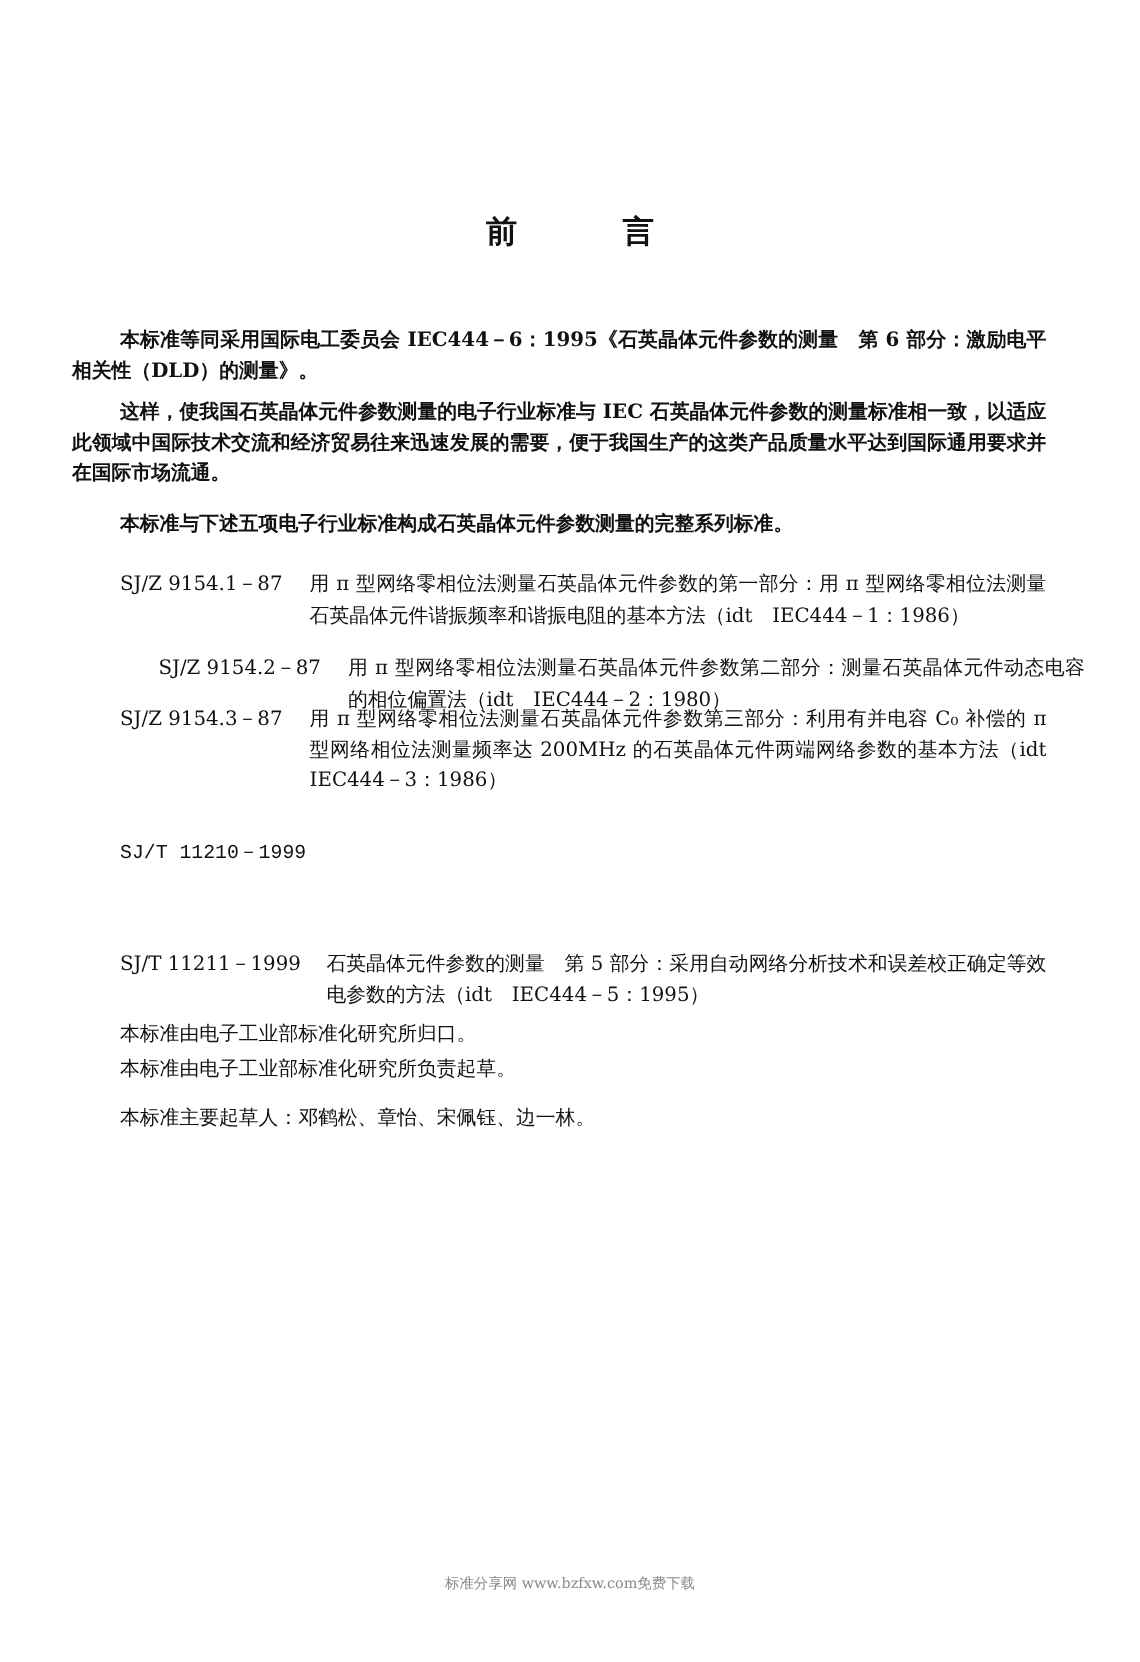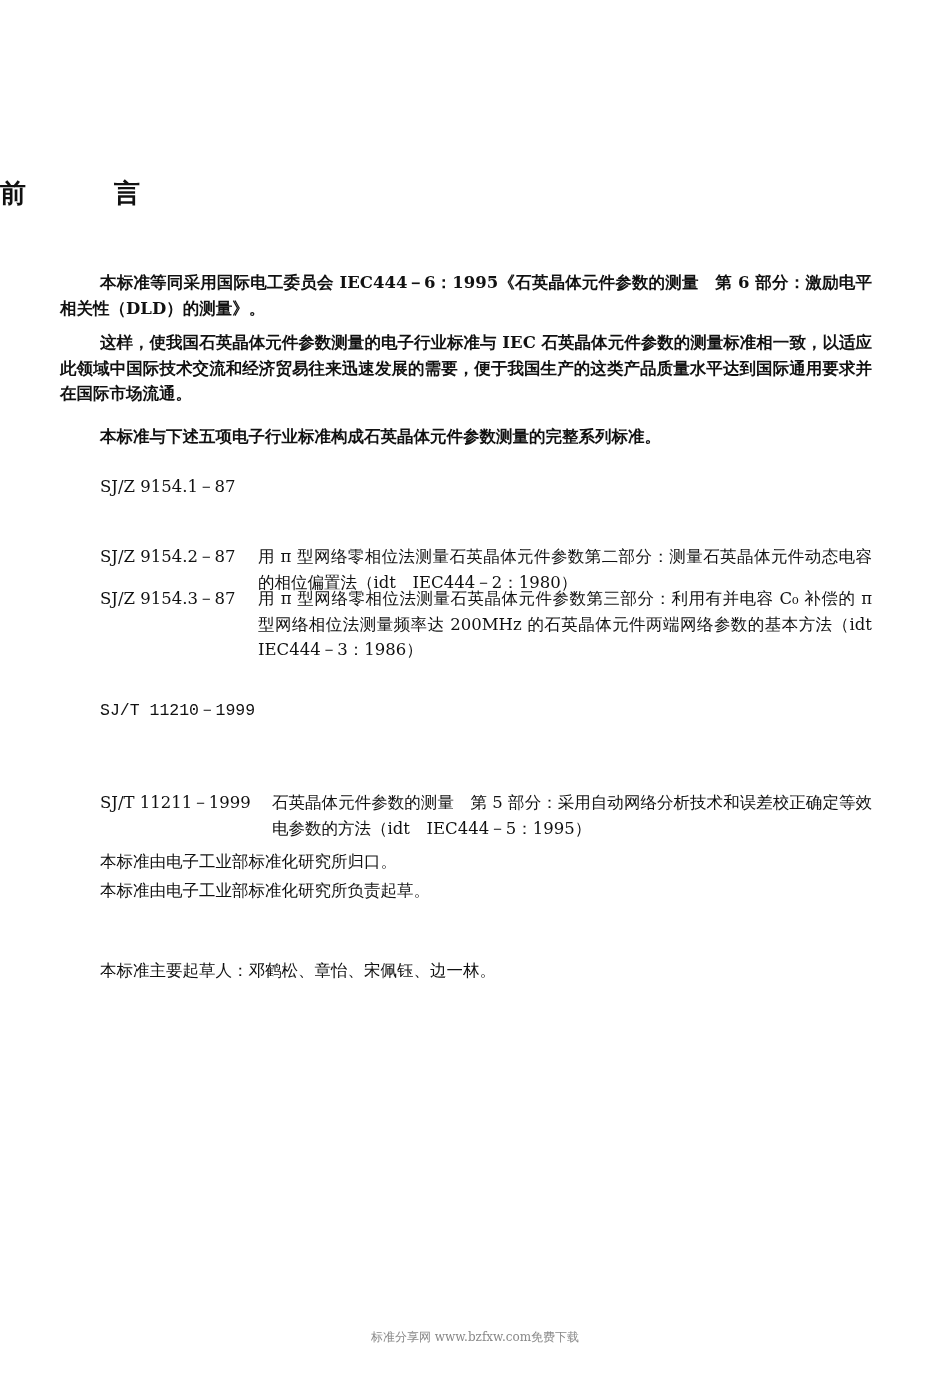--- a/index.html
+++ b/index.html
@@ -1,59 +1,60 @@
 <!DOCTYPE html>
 <html><head>
   <meta charset="utf-8">
   <style>
     html, body { margin:0; padding:0; background:#ffffff; }
     body { width:950px; height:1385px; position:relative; overflow:hidden;
       font-family:"DejaVu Serif", "Liberation Serif", serif; color:#111; }
-    .title { position:absolute; top:176px; left:0; width:950px; text-align:left;
+    .title { position:absolute; top:176px; left:0; width:950px; text-align:center;
       font-family:"DejaVu Sans", sans-serif; font-weight:bold; font-size:26px; letter-spacing:0; }
     .title span { display:inline-block; }
     .title .gap { width:88px; }
     .para { position:absolute; left:60px; width:812px; font-size:16.5px; line-height:25.5px; text-align:justify;font-weight:bold; }
     .indent { text-indent:40px; }
     .ref { position:absolute; left:100px; width:772px; font-size:16.5px; line-height:25.5px; }
     .ref .code { position:absolute; left:0; top:0; white-space:nowrap; }
     .ref .desc { margin-left:158px; text-align:justify; }
     .ref.t .desc { margin-left:172px; }
     .footer-line { position:absolute; left:100px; font-size:16.5px; line-height:25.5px;
       font-family:"DejaVu Sans", sans-serif; }
     .watermark { position:absolute; top:1311px; left:0; width:950px; text-align:center;
-      font-size:12px; color:#888; font-family:"DejaVu Serif", serif;margin-top:18px; }
+      font-size:12px; color:#888; font-family:"DejaVu Serif", serif; }
   </style>
 </head>
 <body>
 
 <div class="title">
   <span>前</span><span class="gap"></span><span>言</span>
 </div>
 
 <div class="para indent" style="top:270px;">本标准等同采用国际电工委员会 IEC444－6：1995《石英晶体元件参数的测量　第 6 部分：激励电平相关性（DLD）的测量》。</div>
 <div class="para indent" style="top:330px;">这样，使我国石英晶体元件参数测量的电子行业标准与 IEC 石英晶体元件参数的测量标准相一致，以适应此领域中国际技术交流和经济贸易往来迅速发展的需要，便于我国生产的这类产品质量水平达到国际通用要求并在国际市场流通。</div>
 <div class="para indent" style="top:424px;">本标准与下述五项电子行业标准构成石英晶体元件参数测量的完整系列标准。</div>
 
 <div class="ref" style="top:474px;">
   <span class="code">SJ/Z 9154.1－87</span>
+  <div class="desc">用 π 型网络零相位法测量石英晶体元件参数的第一部分：用 π 型网络零相位法测量石英晶体元件谐振频率和谐振电阻的基本方法（idt　IEC444－1：1986）</div>
 </div>
-<div class="ref" style="top:544px;">
+<div class="ref" style="top:544px;margin-left:32px;">
   <span class="code">SJ/Z 9154.2－87</span>
   <div class="desc">用 π 型网络零相位法测量石英晶体元件参数第二部分：测量石英晶体元件动态电容的相位偏置法（idt　IEC444－2：1980）</div>
 </div>
 <div class="ref" style="top:586px;">
   <span class="code">SJ/Z 9154.3－87</span>
   <div class="desc">用 π 型网络零相位法测量石英晶体元件参数第三部分：利用有并电容 C₀ 补偿的 π 型网络相位法测量频率达 200MHz 的石英晶体元件两端网络参数的基本方法（idt　IEC444－3：1986）</div>
 </div>
 <div class="ref t" style="top:698px;font-family:Liberation Mono, monospace;">
   <span class="code">SJ/T 11210－1999</span>
 </div>
 <div class="ref t" style="top:790px;">
   <span class="code">SJ/T 11211－1999</span>
   <div class="desc">石英晶体元件参数的测量　第 5 部分：采用自动网络分析技术和误差校正确定等效电参数的方法（idt　IEC444－5：1995）</div>
 </div>
 
 <div class="footer-line" style="top:849px;">本标准由电子工业部标准化研究所归口。</div>
 <div class="footer-line" style="top:878px;">本标准由电子工业部标准化研究所负责起草。</div>
-<div class="footer-line" style="top:958px;">本标准主要起草人：邓鹤松、章怡、宋佩钰、边一林。</div>
+<div class="footer-line" style="top:919px;">本标准主要起草人：邓鹤松、章怡、宋佩钰、边一林。</div>
 
 <div class="watermark">标准分享网 www.bzfxw.com免费下载</div>
 
 </body></html>

